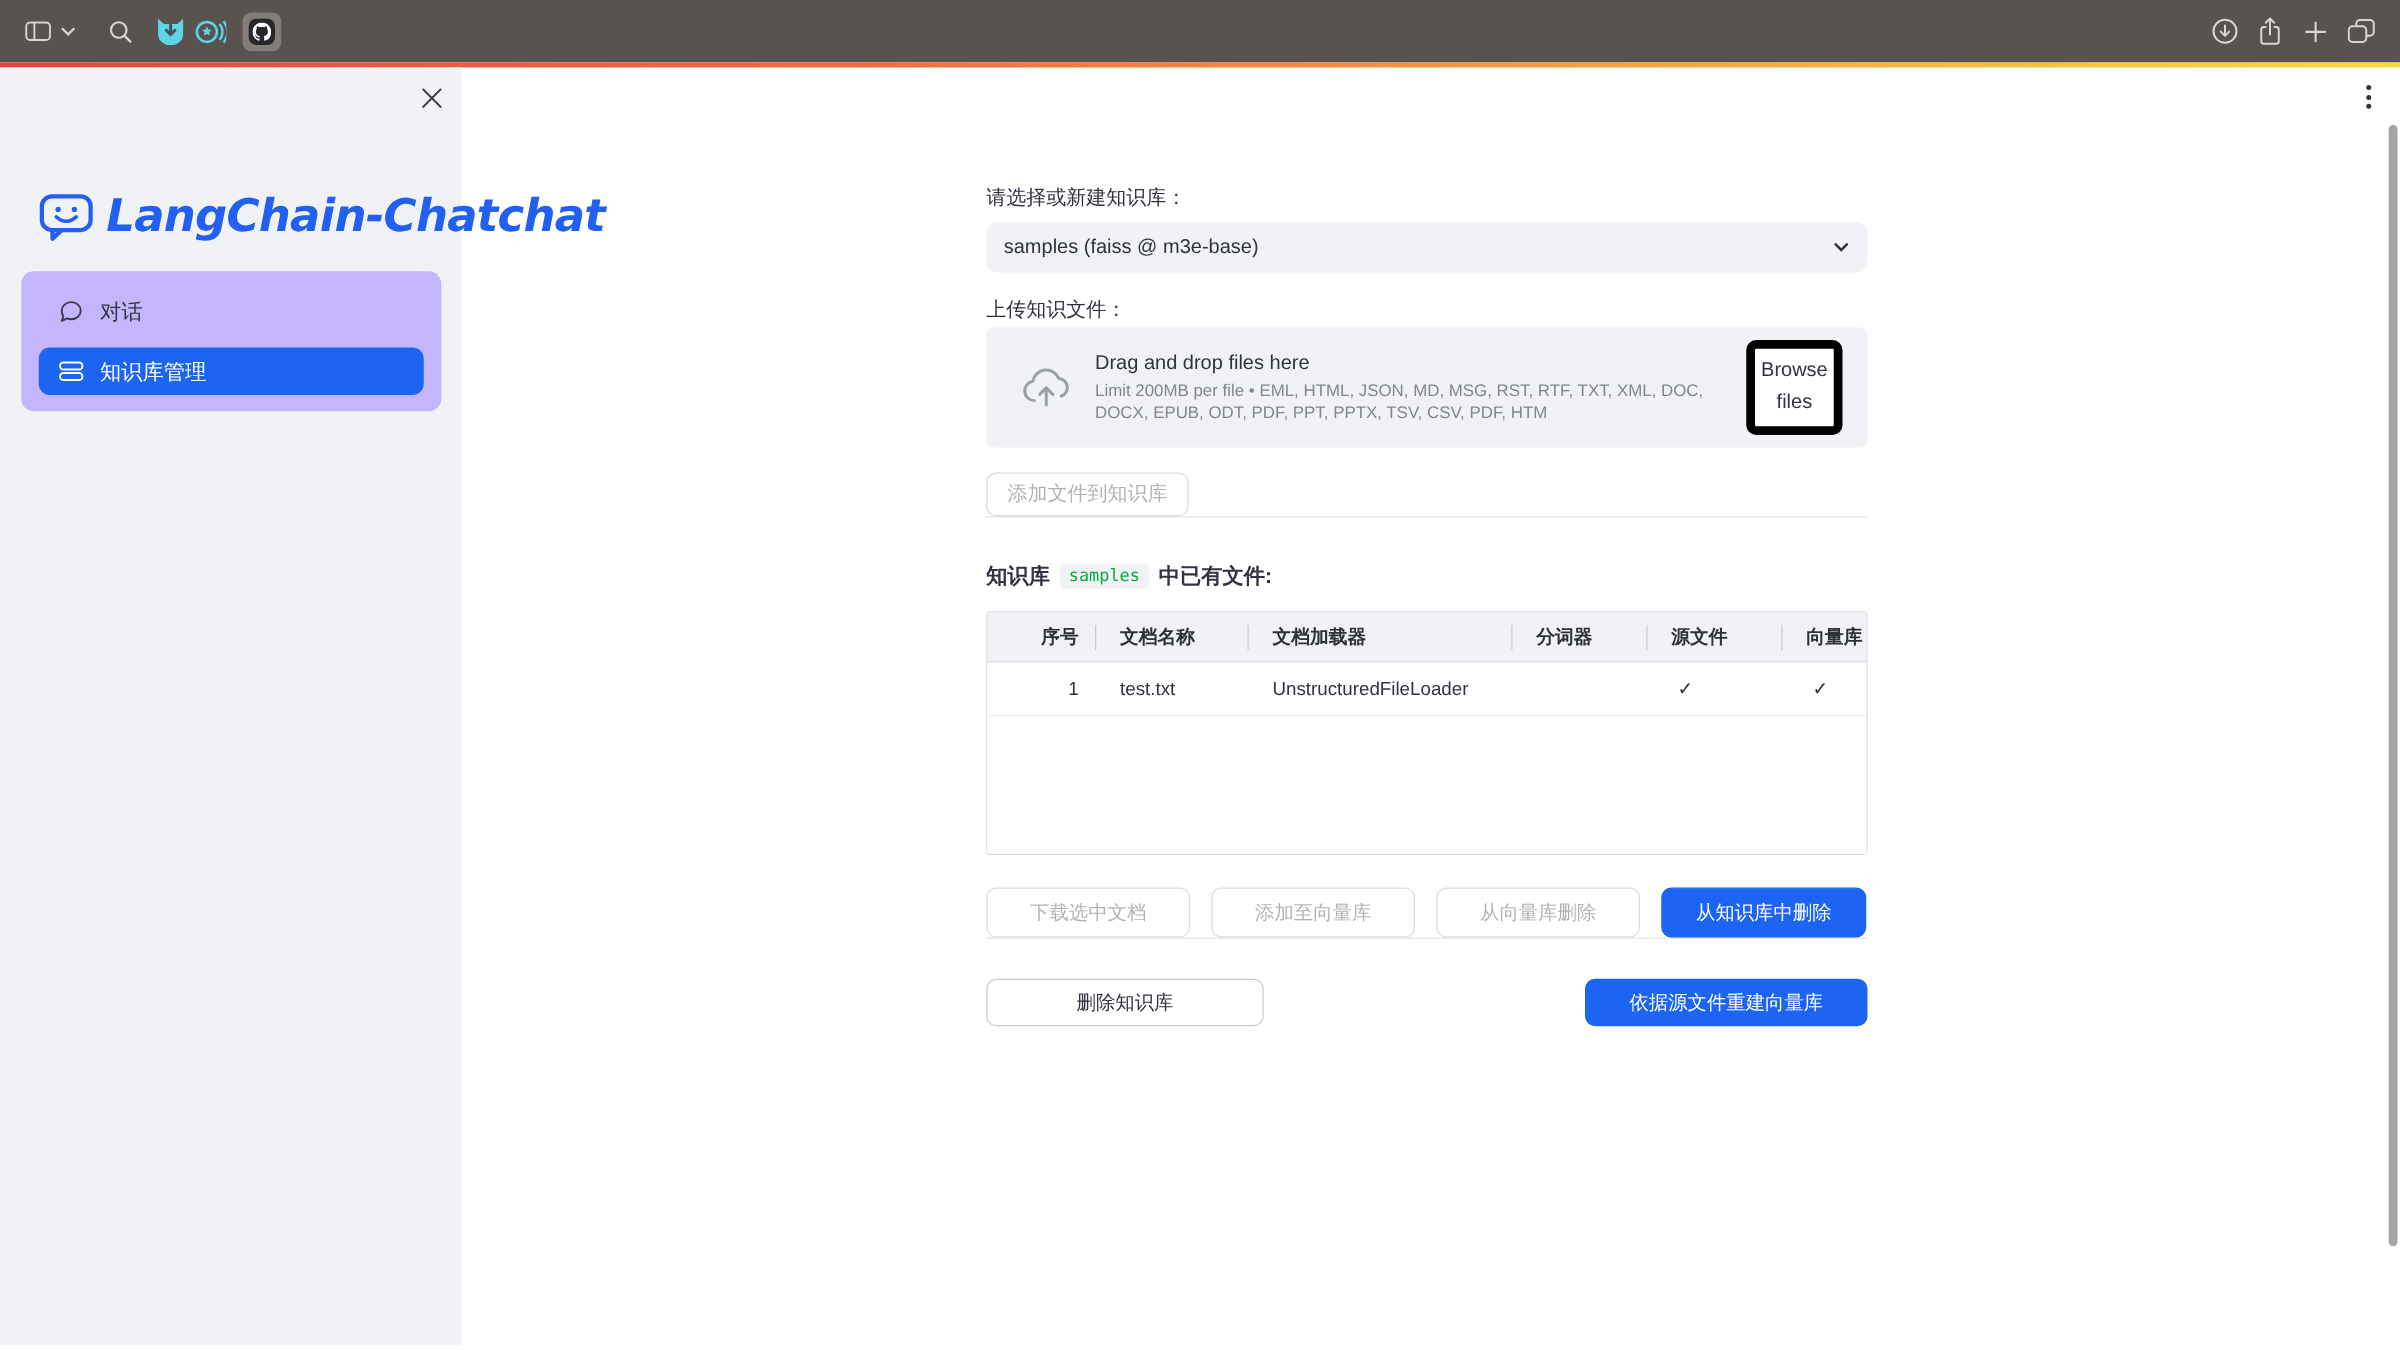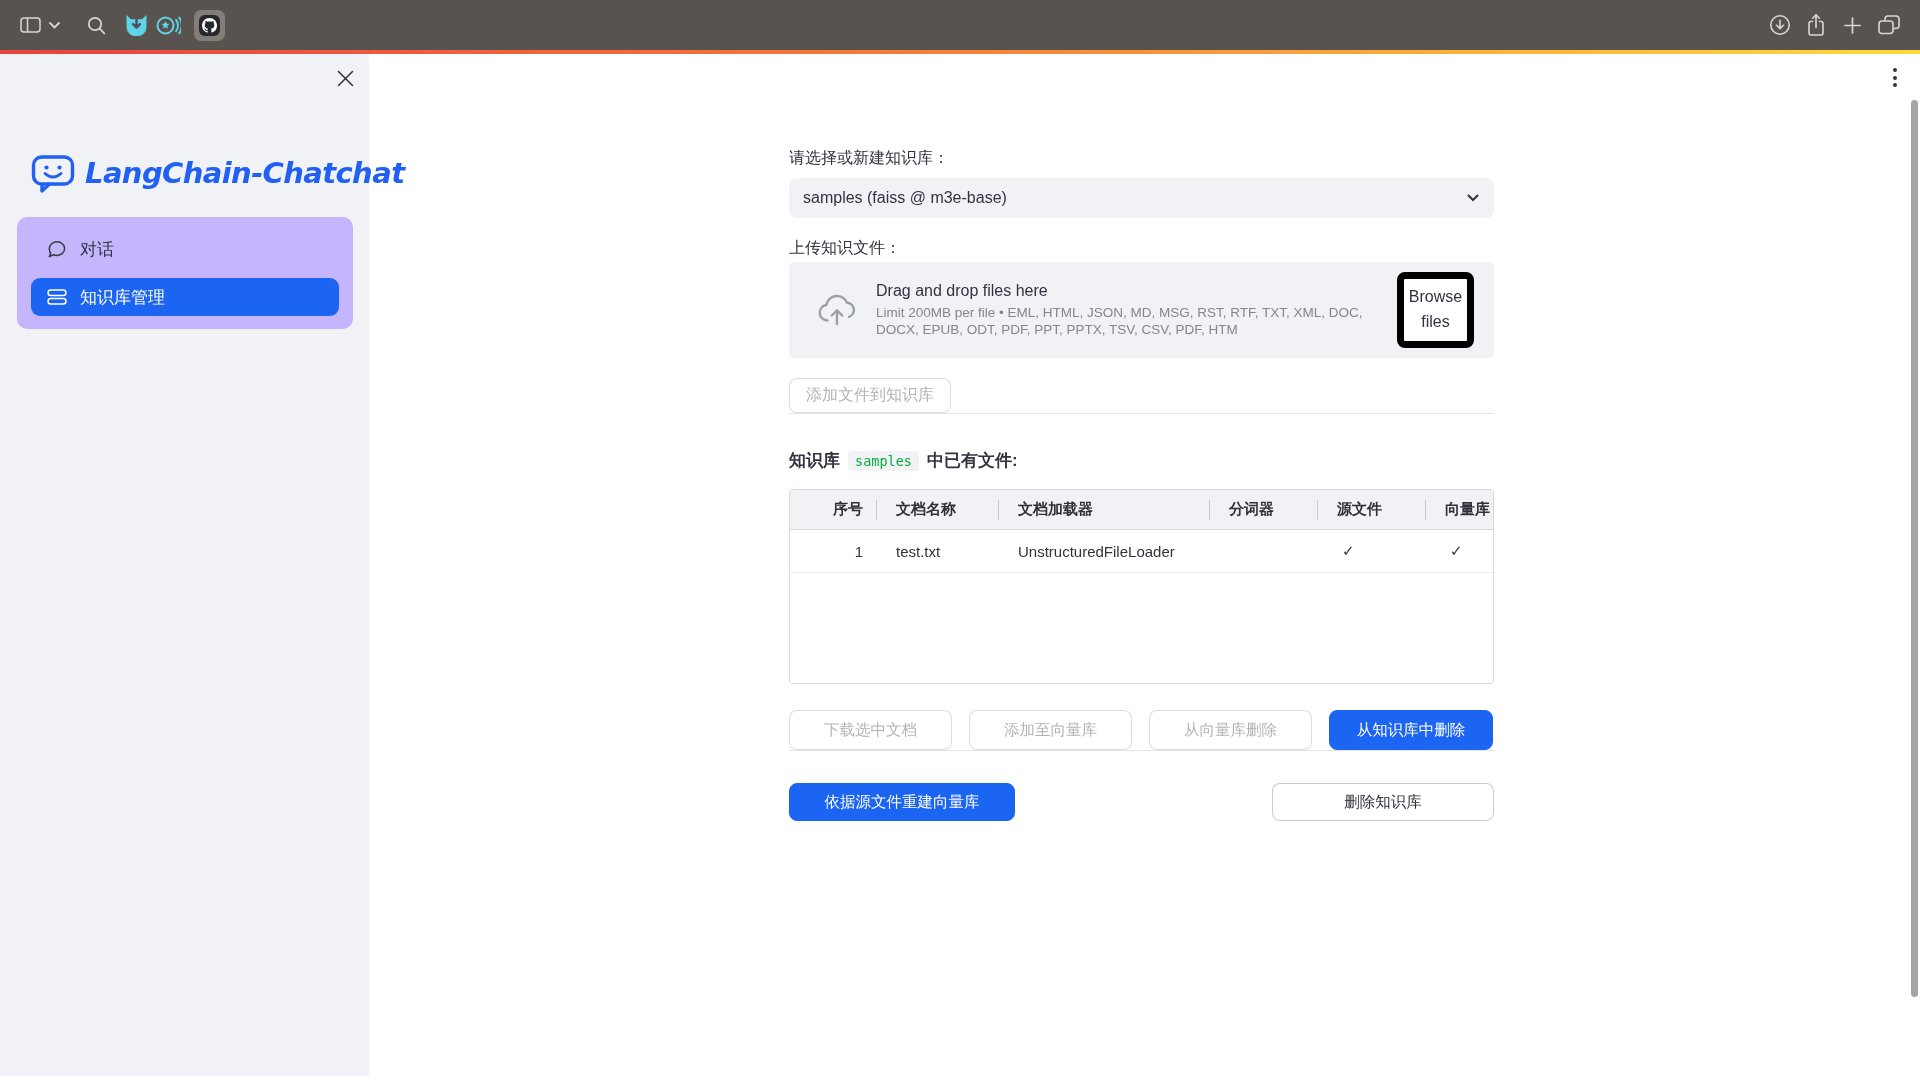--- a/index.html
+++ b/index.html
@@ -25,21 +25,21 @@
   .more-btn i { width:2.6px; height:2.6px; border-radius:50%; background:#57524e; }
 
   .decoration { position:absolute; left:0; top:50px; width:1920px; height:4px;
                 background:linear-gradient(90deg,#e8433e 0%,#f5793b 45%,#ffd93d 100%); }
 
   
   .sidebar { position:absolute; left:0; top:54px; width:369px; height:1022px; background:#f0f2f6; }
   .close-x { position:absolute; top:13px; right:13px; width:22px; height:22px; display:flex;
              align-items:center; justify-content:center; cursor:pointer; }
   .logo { position:absolute; left:30px; top:97px; display:flex; align-items:center; gap:9px; }
-  .logo-text { font-size:29px; font-style:italic; font-weight:700; letter-spacing:-0.6px;
+  .logo-text { font-size:36px; font-style:italic; font-weight:700; letter-spacing:-0.6px;
                color:#2160f3; font-family:"DejaVu Sans","Liberation Sans",sans-serif; white-space:nowrap; }
   .nav-card { position:absolute; left:17px; top:163px; width:336px; height:112px;
               background:#c4b5fd; border-radius:10px; padding:10px 14px; }
   .nav-item { height:44px; display:flex; align-items:center; gap:13px; padding:0 16px;
               border-radius:9px; font-size:17px; color:#31333f; cursor:pointer; }
   .nav-item.active { background:#1c64f2; color:#ffffff; height:38px; margin-top:7px; }
 
   
   .content { position:absolute; left:789px; top:54px; width:705px; }
   .lbl { font-size:16px; color:#31333f; height:22px; }
@@ -267,22 +267,22 @@
   <div class="actions">
     <button class="btn disabled">下载选中文档</button>
     <button class="btn disabled">添加至向量库</button>
     <button class="btn disabled">从向量库删除</button>
     <button class="btn primary">从知识库中删除</button>
   </div>
 
   <hr class="divider hr2">
 
   <div class="bottom">
+    <button class="btn delete-kb">删除知识库</button>
     <button class="btn primary rebuild">依据源文件重建向量库</button>
-    <button class="btn delete-kb">删除知识库</button>
   </div>
 
 </div>
 
 <div class="kebab">
     <i></i>
     <i></i>
     <i></i>
   </div>
 <div class="scrollbar"></div>

